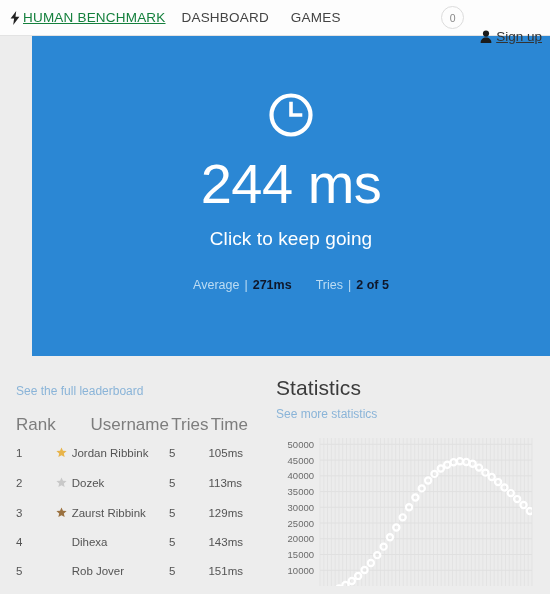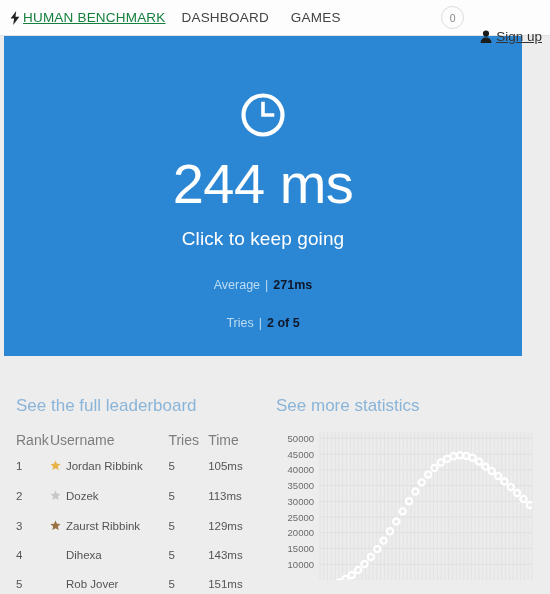--- a/index.html
+++ b/index.html
@@ -77,21 +77,21 @@
   .person-ico {
     width: 12px; height: 13px;
     margin-right: 4px;
     position: relative;
     top: 1px;
   }
 
   
   .stage-wrap {
     background: #ededed;
-    padding: 0 4px;
+    padding: 0 32px;
     height: 322px;
   }
   .stage {
     background: #2b87d4;
     height: 320px;
     width: 518px;
     color: #fff;
     display: flex;
     flex-direction: column;
     align-items: center;
@@ -108,24 +108,22 @@
     margin-bottom: 16px;
   }
   .sub-cta {
     font-size: 19px;
     font-weight: 300;
     letter-spacing: .1px;
     margin-bottom: 28px;
   }
   .meta-row {
     display: flex;
-    align-items: center;
     font-size: 12.5px;
     gap: 24px;
-    flex-direction: column;
   }
   .meta-item { display: flex; align-items: center; gap: 5px; }
   .meta-lbl { color: #bcdcf3; font-weight: 400; }
   .meta-sep { color: #bcdcf3; }
   .meta-val { color: #0f172a; font-weight: bold; }
 
   
   .lower {
     display: flex;
     padding: 18px 16px 0 16px;
@@ -136,32 +134,32 @@
 
   .sec-title {
     font-size: 21px;
     font-weight: 400;
     color: #3b3b3b;
     letter-spacing: .1px;
     line-height: 1.1;
   }
   .sec-link {
     display: inline-block;
-    margin-top: 20px;
-    font-size: 17px;
+    margin-top: 8px;
+    font-size: 12px;
     color: #8ab4d8;
     text-decoration: none;
   }
 
   table.lb { border-collapse: collapse; margin-top: 16px; width: 232px; }
   table.lb th {
-    font-size: 14px;
+    font-size: 17px;
     font-weight: 400;
     color: #7d7d7d;
-    text-align: left;
+    text-align: right;
     padding: 0 0 11px 0;
   }
   table.lb td {
     font-size: 11.5px;
     color: #545454;
     padding: 0 0 17px 0;
     vertical-align: middle;
   }
   .c-rank { width: 34px; }
   .c-user { width: 120px; }
@@ -290,20 +288,21 @@
             <td class="c-rank">5</td>
             <td class="c-user"><span class="star-pad"></span><span>Rob Jover</span></td>
             <td class="c-tries">5</td>
             <td class="c-time">151ms</td>
           </tr>
         </tbody>
     </table>
   </div>
 
   <div class="col-right">
+    <div class="sec-title">Statistics</div>
     <a class="sec-link" href="#">See more statistics</a>
     <div class="chart-box">
       <svg class="chart-svg" id="chart-svg" width="258" height="150">
           <rect x="44" y="2" width="212" height="148" fill="#ececec"></rect>
           <line x1="44" y1="2" x2="44" y2="150" stroke="#e3e3e3" stroke-width="1"></line>
           <line x1="47.785714285714285" y1="2" x2="47.785714285714285" y2="150" stroke="#e3e3e3" stroke-width="1"></line>
           <line x1="51.57142857142857" y1="2" x2="51.57142857142857" y2="150" stroke="#e3e3e3" stroke-width="1"></line>
           <line x1="55.35714285714286" y1="2" x2="55.35714285714286" y2="150" stroke="#e3e3e3" stroke-width="1"></line>
           <line x1="59.14285714285714" y1="2" x2="59.14285714285714" y2="150" stroke="#e3e3e3" stroke-width="1"></line>
           <line x1="62.92857142857143" y1="2" x2="62.92857142857143" y2="150" stroke="#e3e3e3" stroke-width="1"></line>

